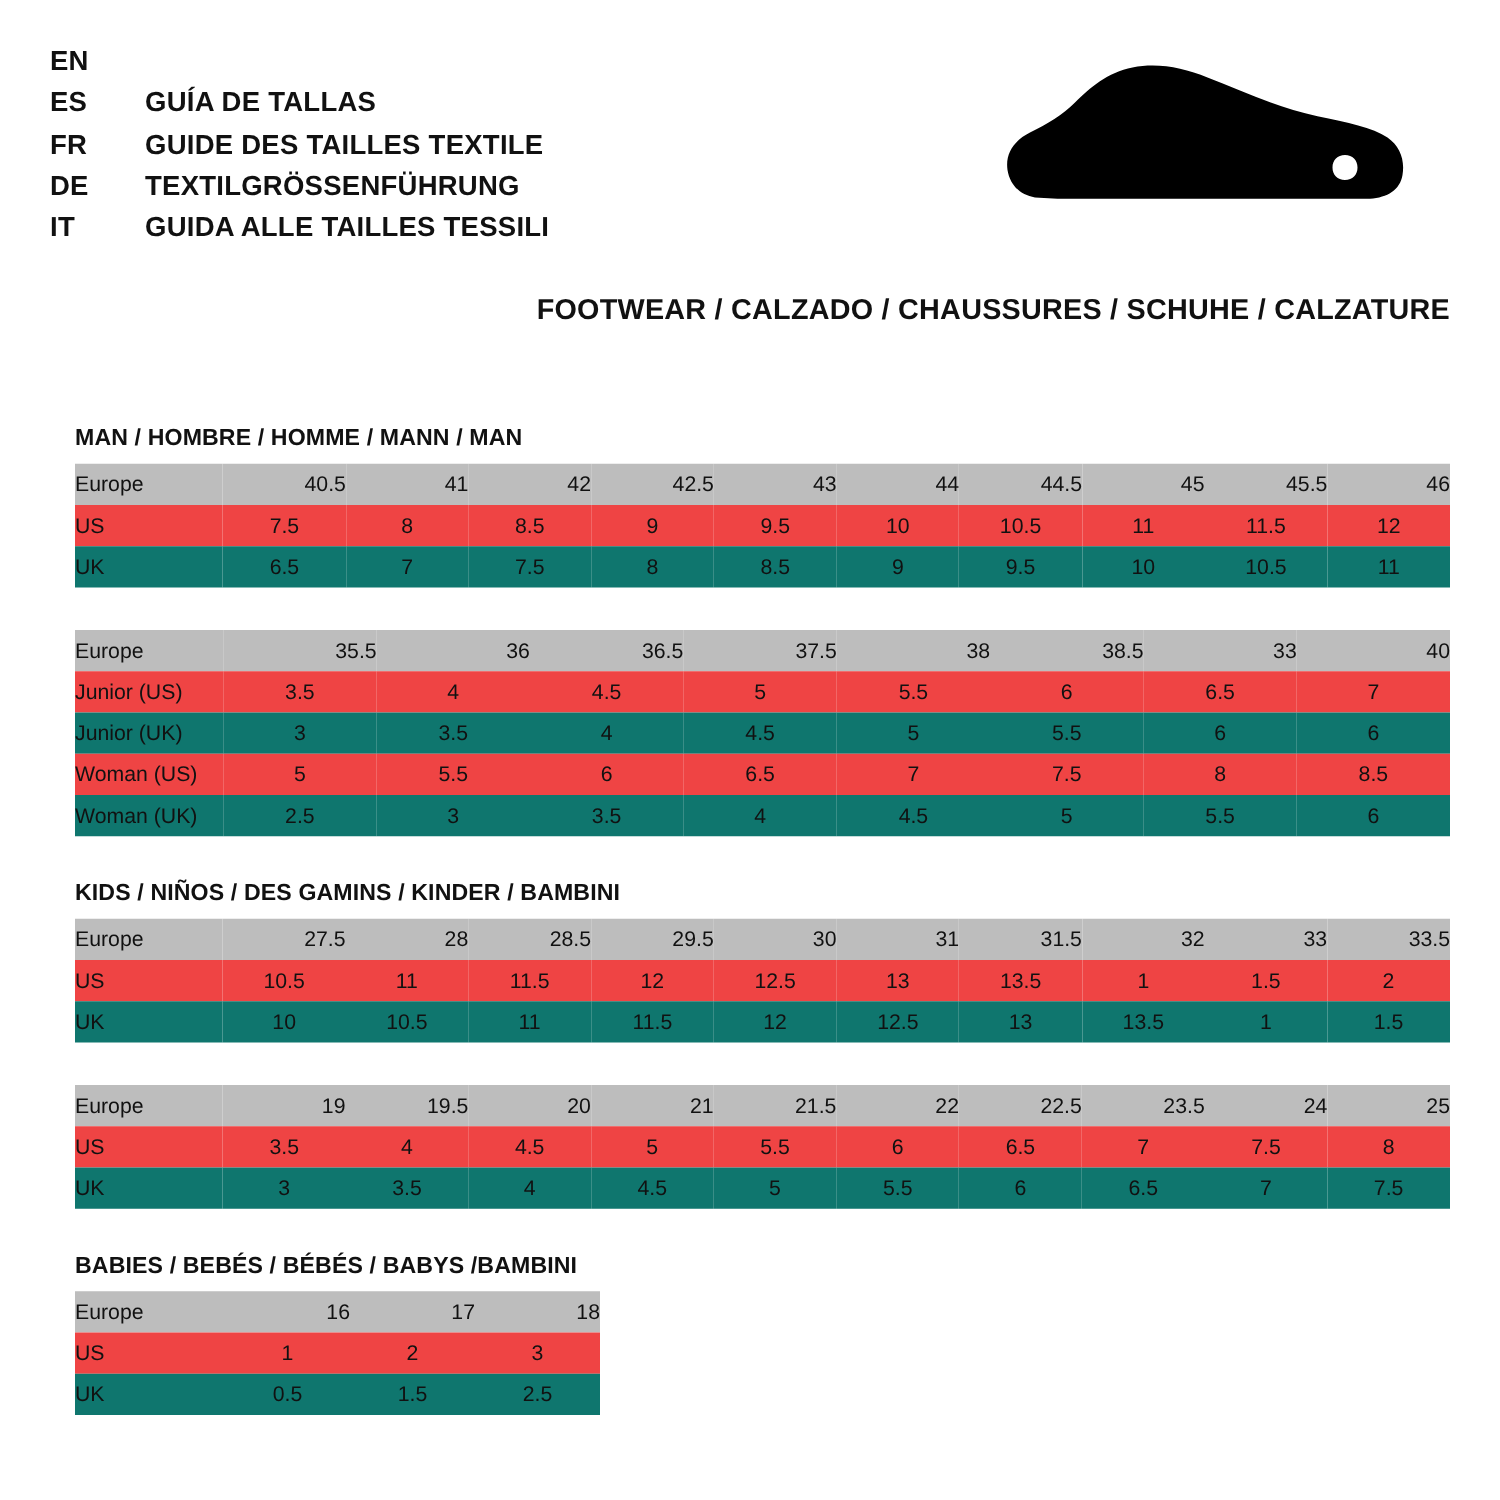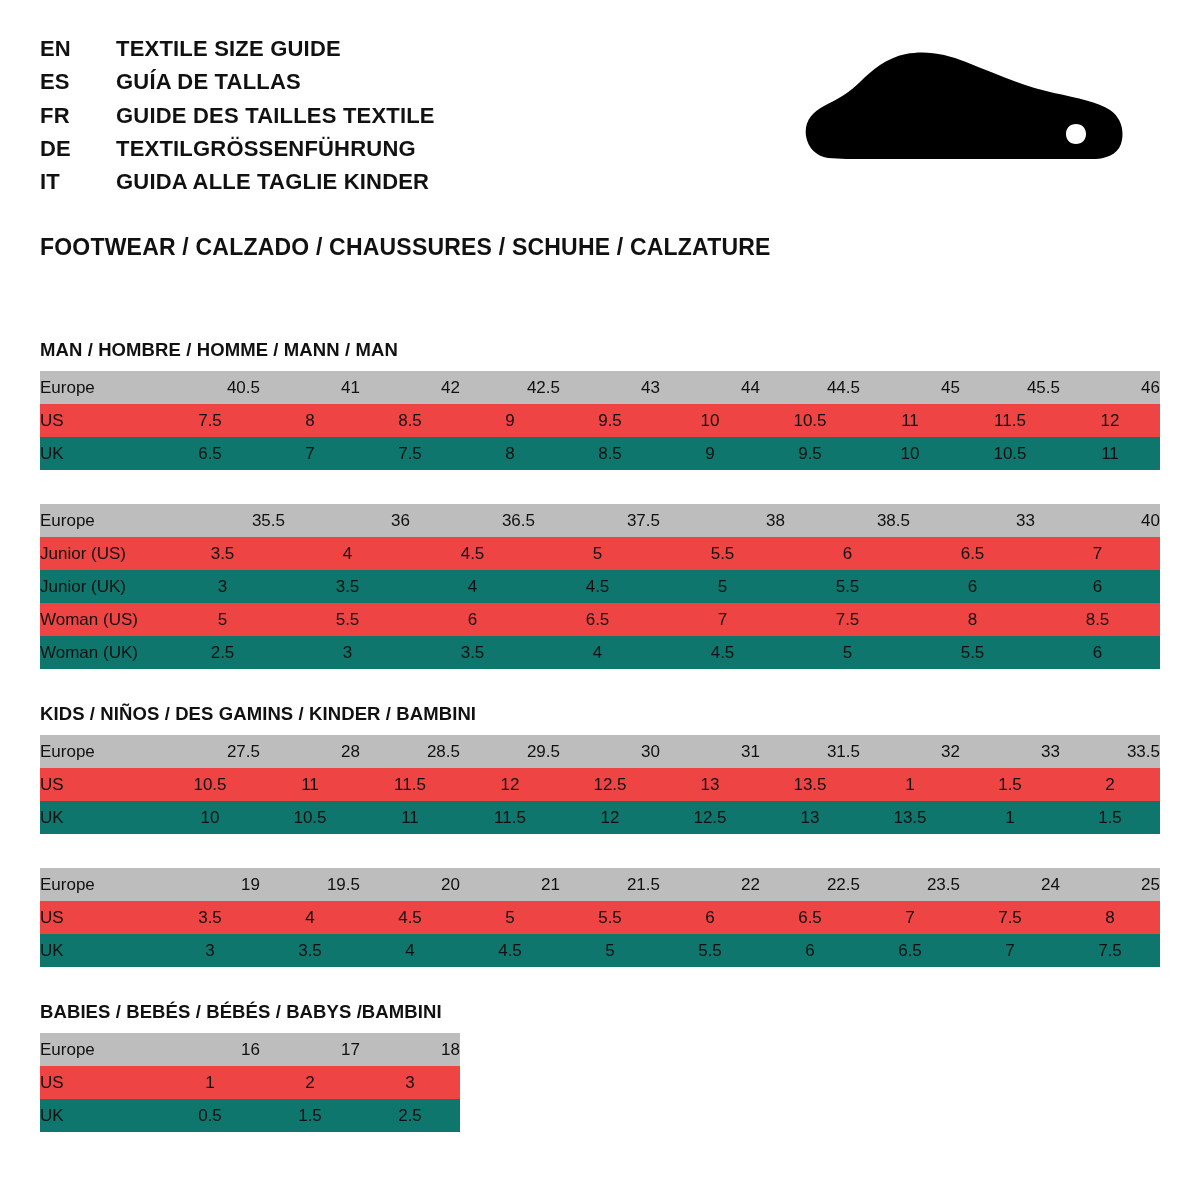--- a/index.html
+++ b/index.html
@@ -57,25 +57,27 @@
     padding-right: 34px;
     display: flex;
     justify-content: flex-end;
   }
 
   .footwear-title {
     margin-top: 38px;
     font-weight: bold;
     font-size: 23px;
     letter-spacing: 0.2px;
+    text-align: right;
   }
 
   
   .sections {
     margin-top: 78px;
+    margin-left: 20px;
   }
   .section {
     margin-bottom: 34px;
   }
   .section:last-child { margin-bottom: 0; }
 
   .section-title {
     font-weight: bold;
     font-size: 18.5px;
     letter-spacing: 0.1px;
@@ -116,37 +118,36 @@
 </style>
 </head>
 <body>
 
 <div class="page">
 
   <div class="header">
     <div class="lang-block">
       <div class="lang-row">
         <span class="lang-code">EN</span>
-        <span class="lang-text">TEXTILE SIZE GUIDE</span>
       </div>
       <div class="lang-row">
         <span class="lang-code">ES</span>
         <span class="lang-text">GUÍA DE TALLAS</span>
       </div>
       <div class="lang-row">
         <span class="lang-code">FR</span>
         <span class="lang-text">GUIDE DES TAILLES TEXTILE</span>
       </div>
       <div class="lang-row">
         <span class="lang-code">DE</span>
         <span class="lang-text">TEXTILGRÖSSENFÜHRUNG</span>
       </div>
       <div class="lang-row">
         <span class="lang-code">IT</span>
-        <span class="lang-text">GUIDA ALLE TAGLIE KINDER</span>
+        <span class="lang-text">GUIDA ALLE TAILLES TESSILI</span>
       </div>
     </div>
 
     <div class="shoe-wrap">
       <svg width="340" height="120" viewBox="0 0 340 120" aria-hidden="true">
         <path fill="#000000" d="M42 110 C30 108 22 100 20 88 C18 74 26 64 38 58 C52 51 64 44 74 34 C86 22 100 10 120 6 C140 2 160 6 180 14 C208 25 236 38 268 45 C292 50 312 54 324 62 C334 69 338 80 336 92 C334 104 324 110 310 111 L60 111 Z M300 86 C300 80 296 76 290 76 C284 76 280 80 280 86 C280 92 284 96 290 96 C296 96 300 92 300 86 Z"></path>
       </svg>
     </div>
   </div>
 

